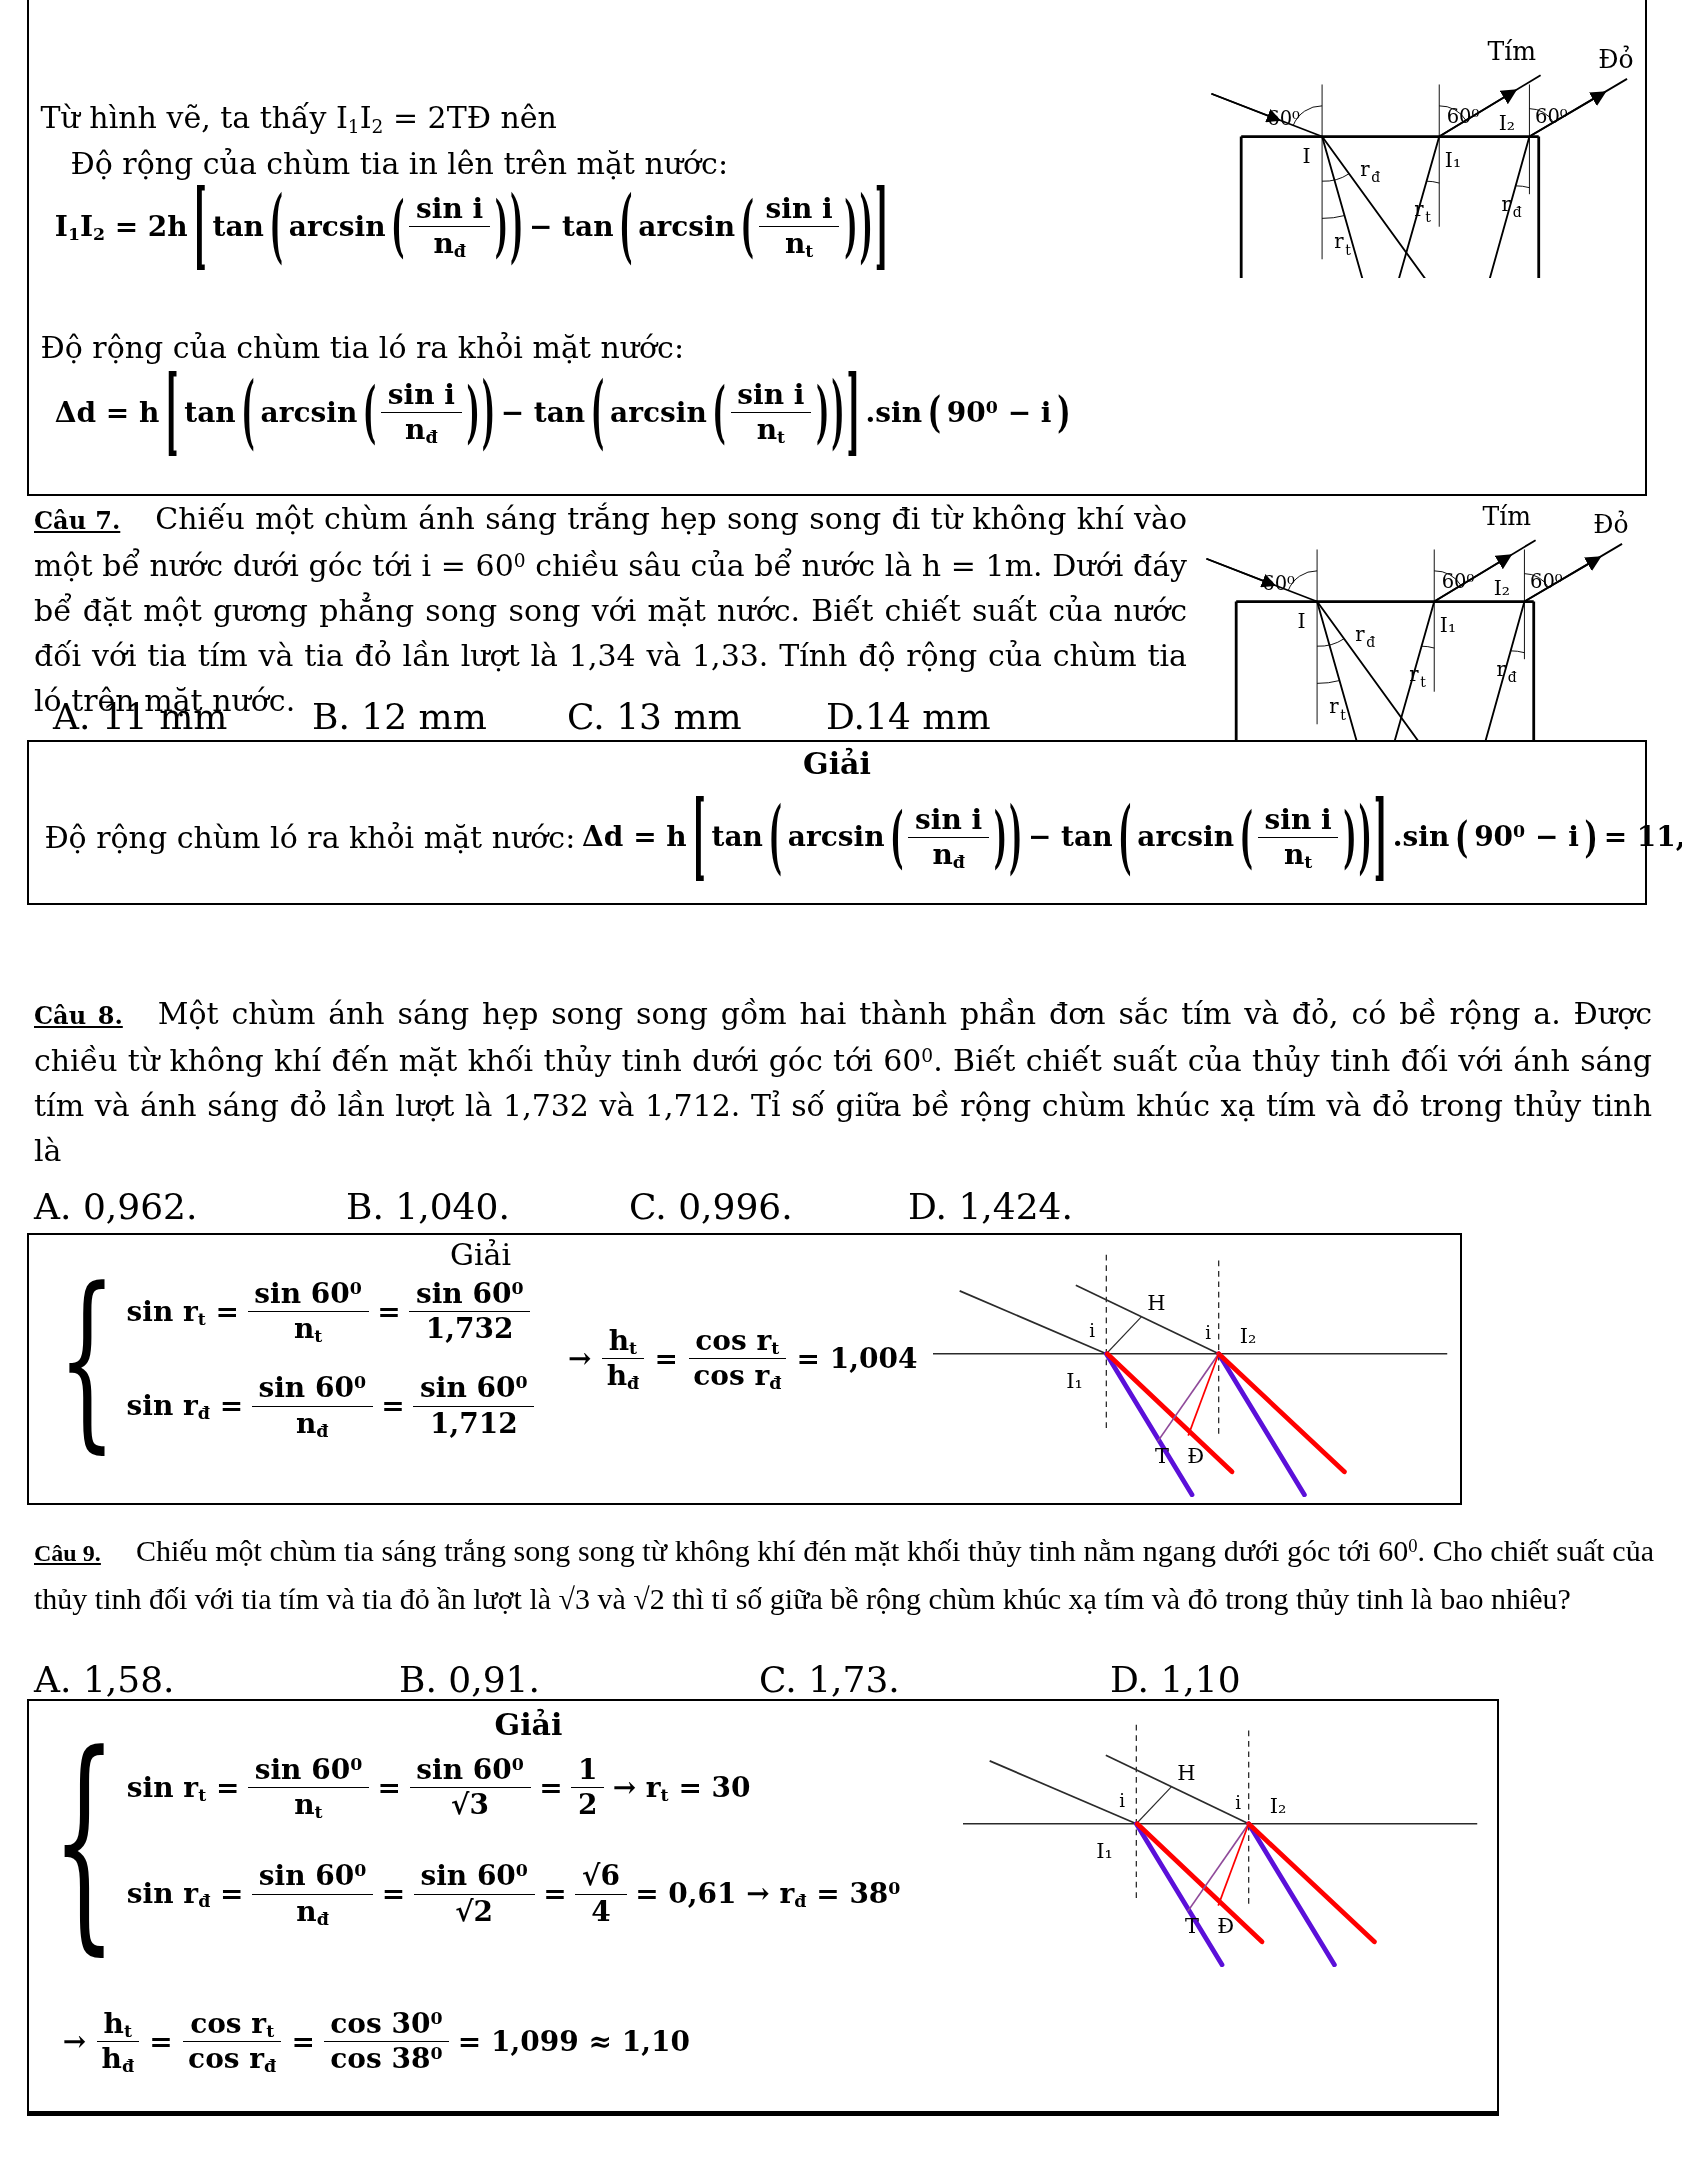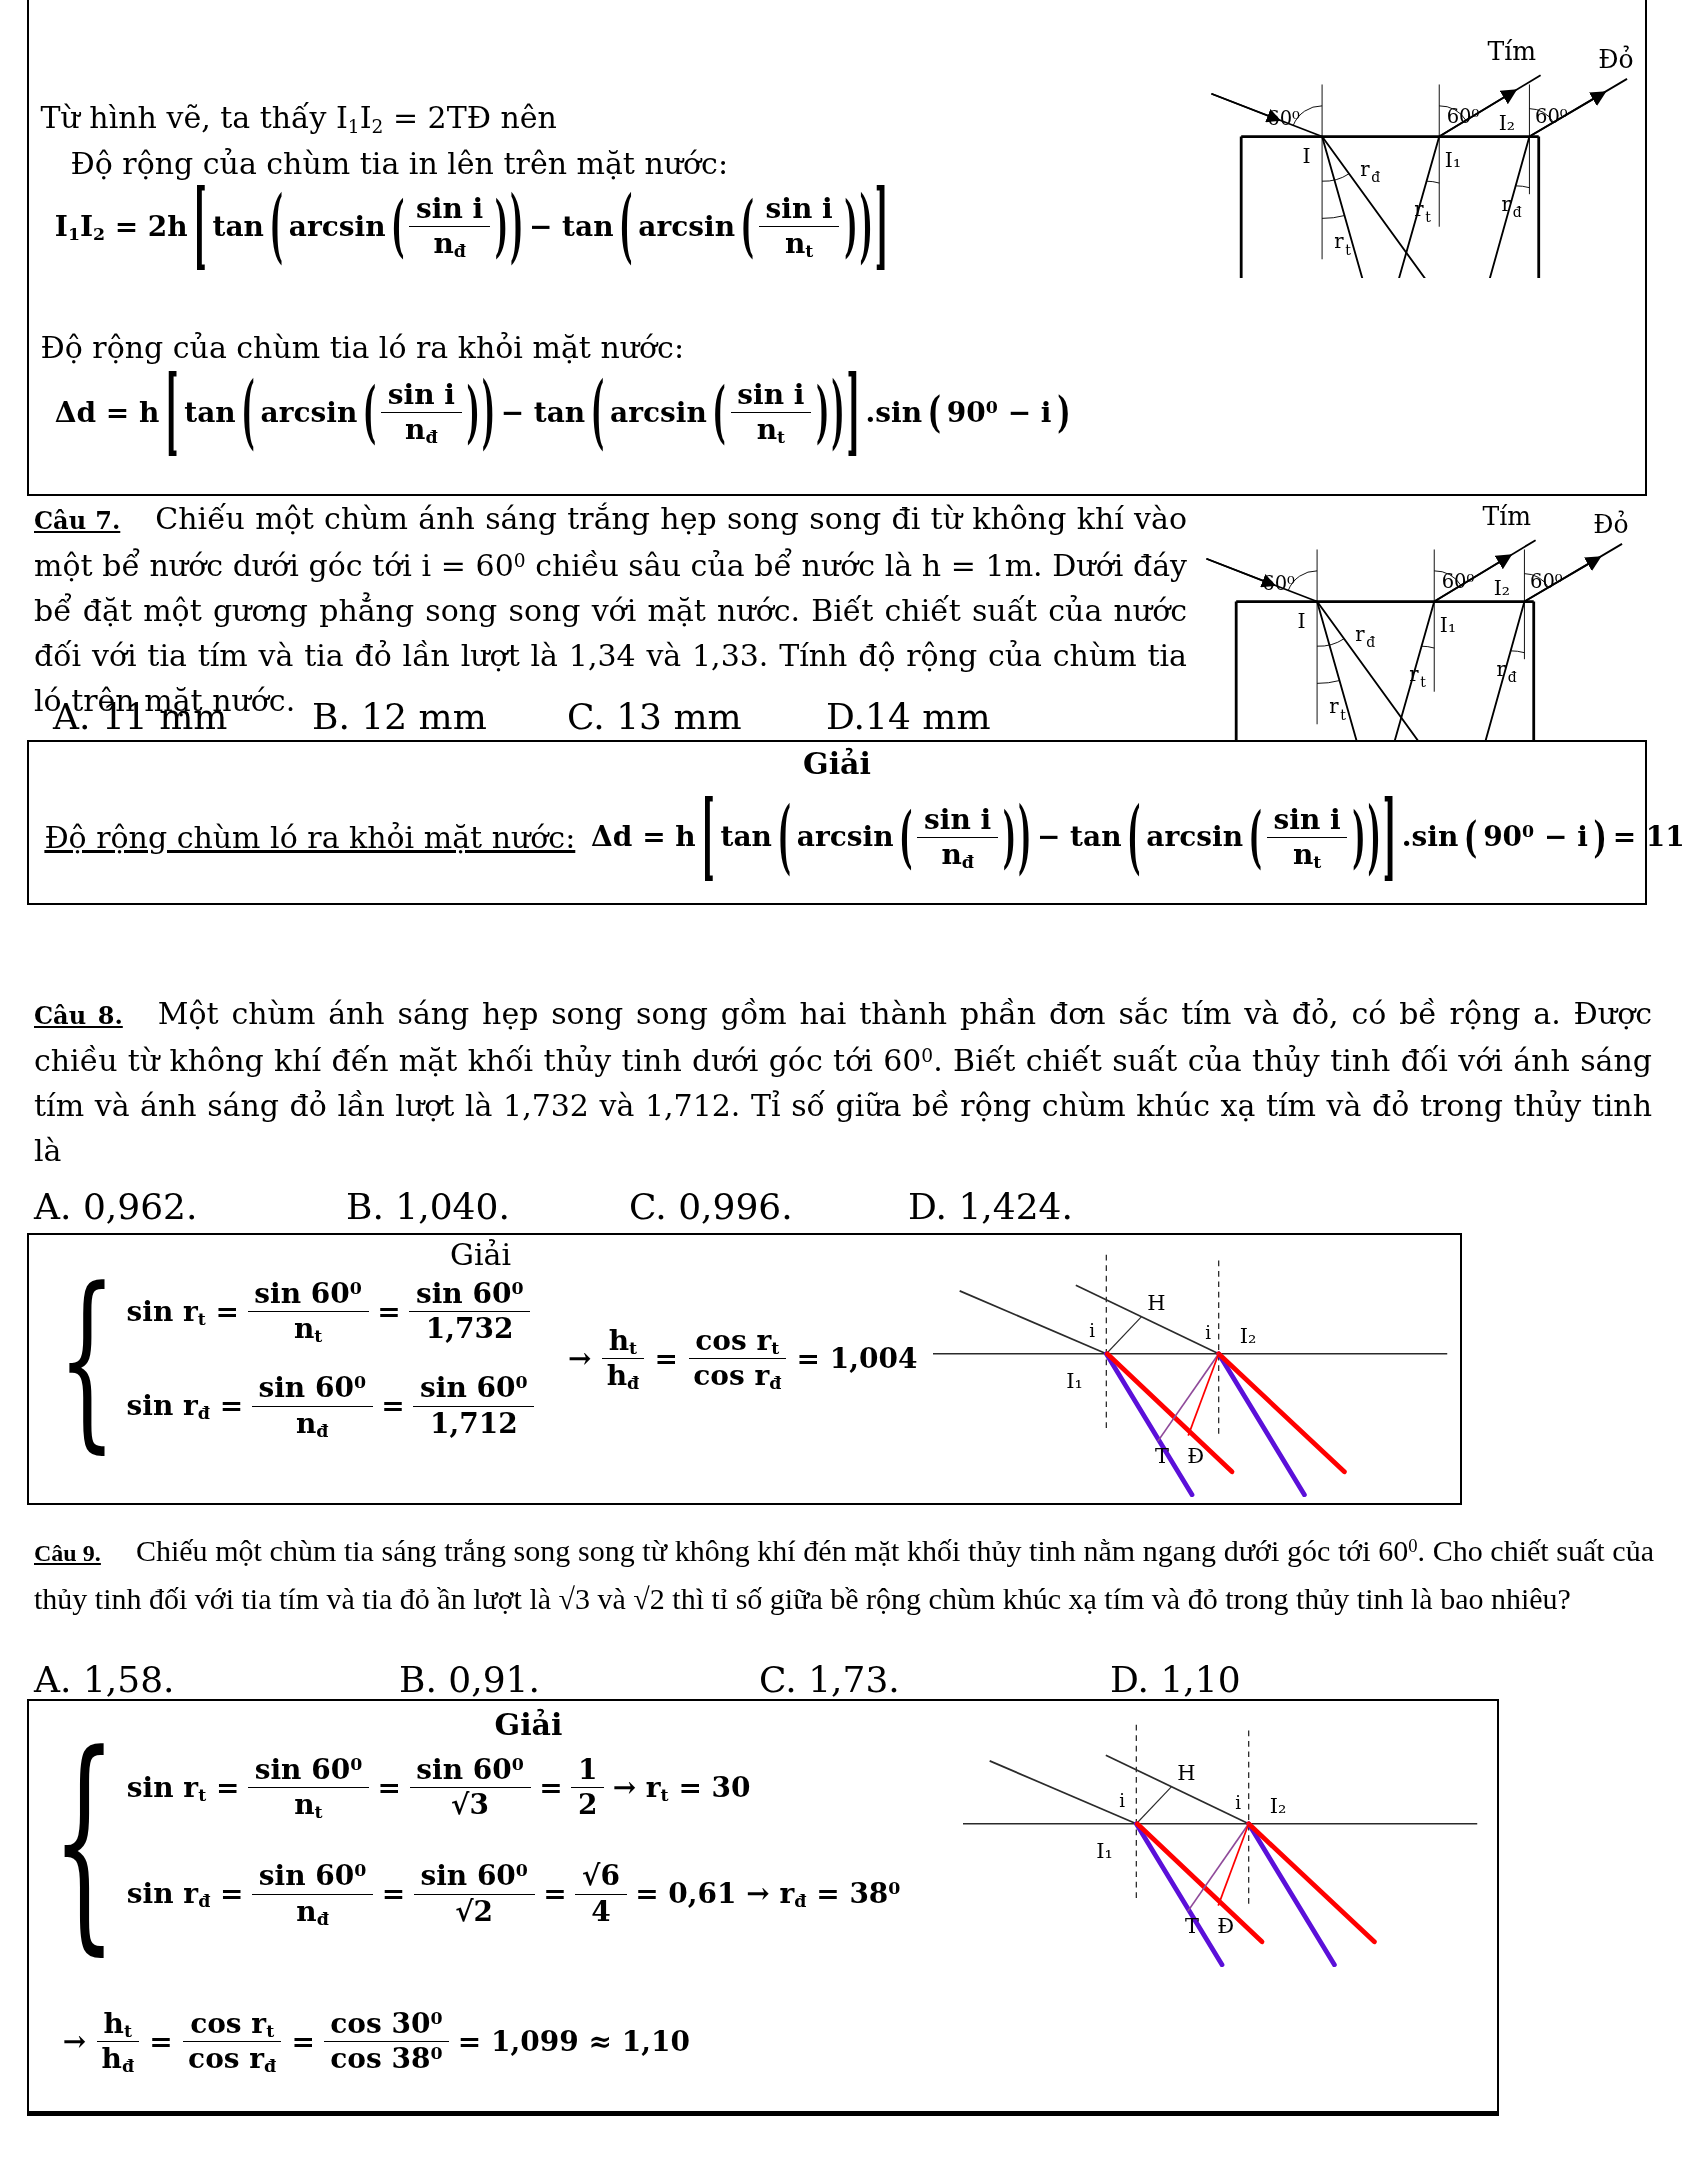--- a/index.html
+++ b/index.html
@@ -175,21 +175,21 @@
 <div class="ans-row" style="left:53px;top:696px;width:1153px;grid-template-columns:259px 255px 259px auto;">
   <span>A. 11 mm</span>
   <span>B. 12 mm</span>
   <span>C. 13 mm</span>
   <span>D.14 mm</span>
 </div>
 
 <div class="box" style="left:27px;top:740px;width:1620px;height:165px;">
   <p class="giai-title" style="margin-top:3.8px;">Giải</p>
   <div class="abs" style="left:15.4px;top:38px;height:115px;display:flex;align-items:center;">
-    <span style="font-size:30px;margin-right:11px;white-space:nowrap;text-decoration:underline;">Độ rộng chùm ló ra khỏi mặt nước:</span>
+    <span style="font-size:30px;margin-right:2px;white-space:nowrap;">Độ rộng chùm ló ra khỏi mặt nước:</span>
     <span class="fx">
         <span class="tt">Δd = h</span>
         <span class="gl" style="--sy: 3.4;">[</span>
         <span class="tt">tan</span>
         <span class="gl" style="--sy: 2.9;">(</span>
         <span class="tt">arcsin</span>
         <span class="gl" style="--sy: 2.4;">(</span>
         <span class="fr">
           <span class="nu">sin i</span>
           <span class="de">n<sub>đ</sub></span>

